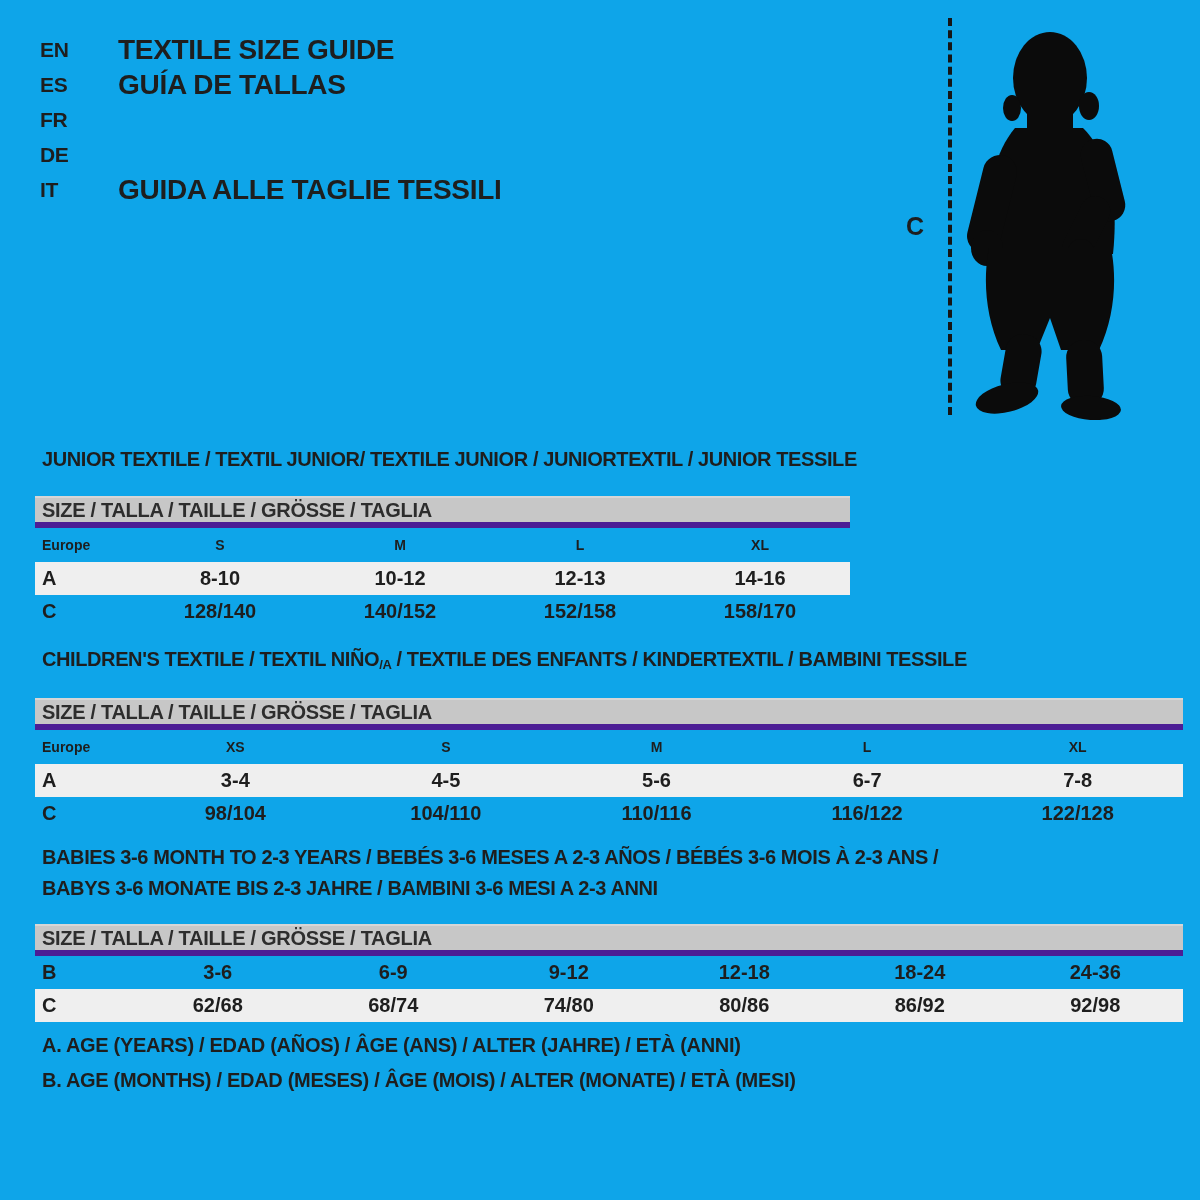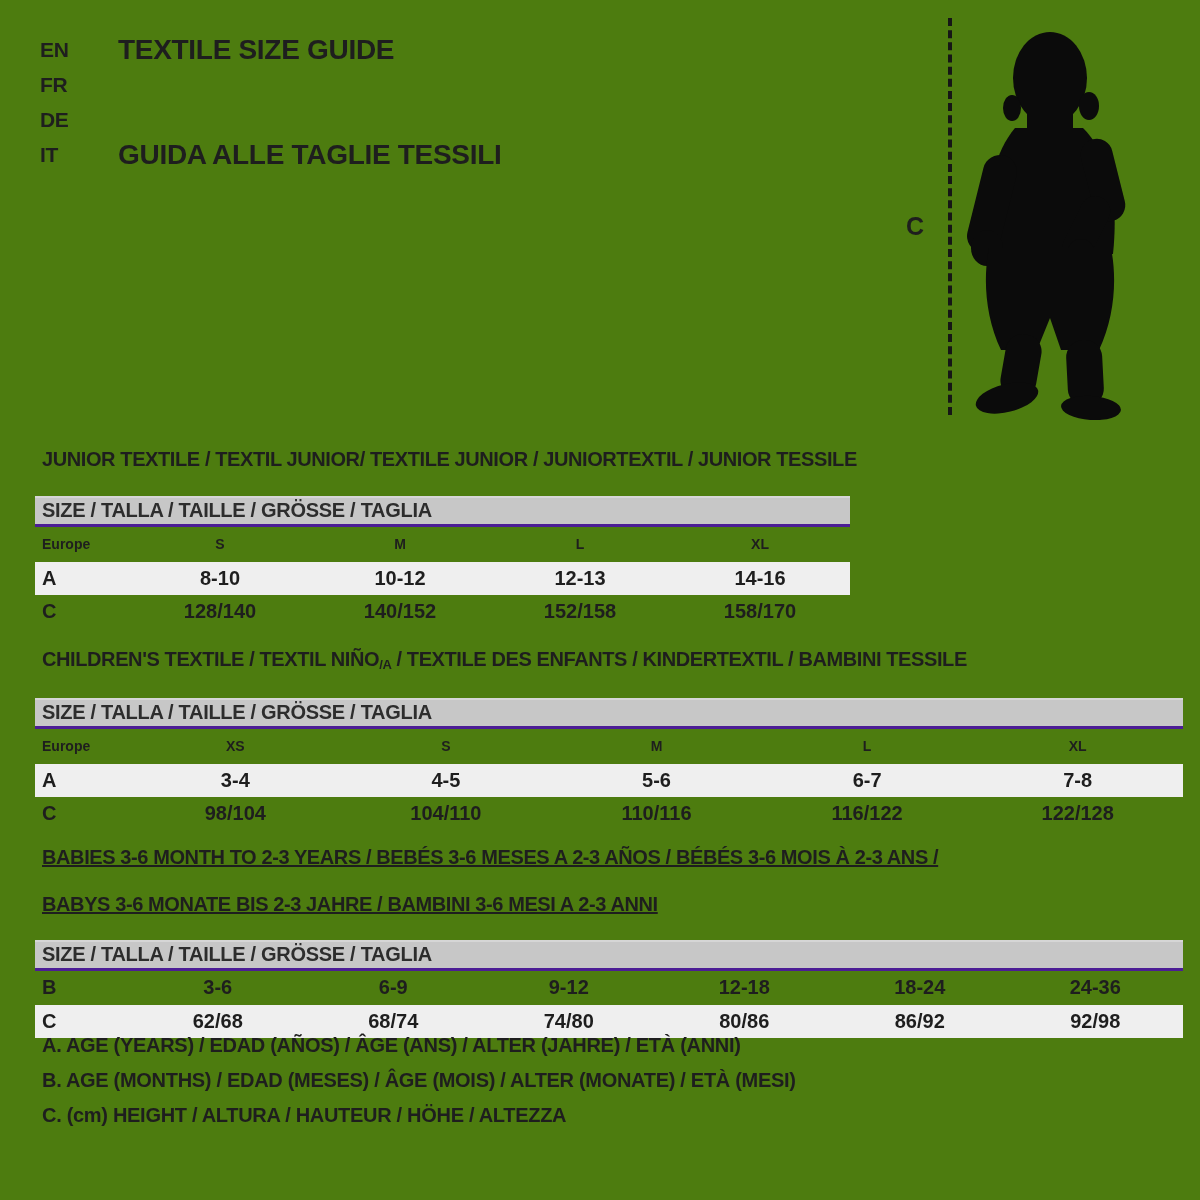--- a/index.html
+++ b/index.html
@@ -3,21 +3,21 @@
 <meta charset="utf-8">
 <style>
   * { margin: 0; padding: 0; box-sizing: border-box; }
   html, body { width: 1200px; height: 1200px; background: #ffffff; }
   body {
     font-family: "Liberation Sans", sans-serif;
     color: #1e1e1e;
     position: relative;
     font-weight: bold;
   }
-  .page { position: absolute; inset: 0; background: #4d7c0f; overflow: hidden; }
+  .page { position: absolute; inset: 0; background: #0ea5e9; overflow: hidden; }
 
   
   .lang-list { position: absolute; top: 32px; left: 40px; }
   .lang-row { display: flex; height: 35px; align-items: center; }
   .lang-code { width: 78px; font-size: 21px; letter-spacing: -0.3px; }
   .lang-label { font-size: 28px; letter-spacing: -0.3px; white-space: nowrap; }
 
   
   .measure-line {
     position: absolute; left: 948px; top: 18px; height: 397px; width: 0;
@@ -31,29 +31,29 @@
 
   
   .section { position: absolute; left: 35px; }
   .section-title { font-size: 20px; letter-spacing: -0.4px; white-space: nowrap; padding-left: 7px; }
   .title-sub { font-size: 13px; vertical-align: -3px; }
   .sec-junior   { top: 448px; width: 815px; }
   .sec-children { top: 648px; width: 1148px; }
   .sec-babies   { top: 846px; width: 1148px; }
   .sec-junior  .section-title { margin-bottom: 25px; }
   .sec-children .section-title { margin-bottom: 26px; }
-  .title-line2 { margin-top: 24px; }
-  .sec-babies .title-wrap { margin-bottom: 24px; text-decoration: underline; }
+  .title-line2 { margin-top: 8px; }
+  .sec-babies .title-wrap { margin-bottom: 24px; }
 
   table { border-collapse: collapse; table-layout: fixed; width: 100%; }
   td { font-weight: bold; text-align: center; }
   tr.hdr td {
     background: #c7c7c7;
     border-top: 2px solid #d6d6d6;
-    border-bottom: 3px solid #4c1d95;
+    border-bottom: 6px solid #4c1d95;
     text-align: left; font-size: 20px; letter-spacing: -0.3px;
     color: #2d2d2d; height: 28px; padding: 0 0 0 7px;
   }
   td.rowlabel { text-align: left; padding-left: 7px; }
   col.c-label { width: 95px; }
   tr.r-europe td { height: 37px; font-size: 14px; }
   tr.r-data td { height: 33px; font-size: 20px; }
   tr.stripe { background: #efefef; }
 
   
@@ -62,20 +62,24 @@
 </style>
 </head>
 <body>
 
 <div class="page">
 
   <div class="lang-list">
     <div class="lang-row">
       <span class="lang-code">EN</span>
       <span class="lang-label">TEXTILE SIZE GUIDE</span>
+    </div>
+    <div class="lang-row">
+      <span class="lang-code">ES</span>
+      <span class="lang-label">GUÍA DE TALLAS</span>
     </div>
     <div class="lang-row">
       <span class="lang-code">FR</span>
     </div>
     <div class="lang-row">
       <span class="lang-code">DE</span>
     </div>
     <div class="lang-row">
       <span class="lang-code">IT</span>
       <span class="lang-label">GUIDA ALLE TAGLIE TESSILI</span>
@@ -223,16 +227,15 @@
         <td>86/92</td>
         <td>92/98</td>
       </tr>
     </tbody>
       </table>
   </div>
 
   <div class="legend">
     <div class="legend-line">A. AGE (YEARS) / EDAD (AÑOS) / ÂGE (ANS) / ALTER (JAHRE) / ETÀ (ANNI)</div>
     <div class="legend-line">B. AGE (MONTHS) / EDAD (MESES) / ÂGE (MOIS) / ALTER (MONATE) / ETÀ (MESI)</div>
-    <div class="legend-line">C. (cm) HEIGHT / ALTURA / HAUTEUR / HÖHE / ALTEZZA</div>
   </div>
 
 </div>
 
 </body></html>

